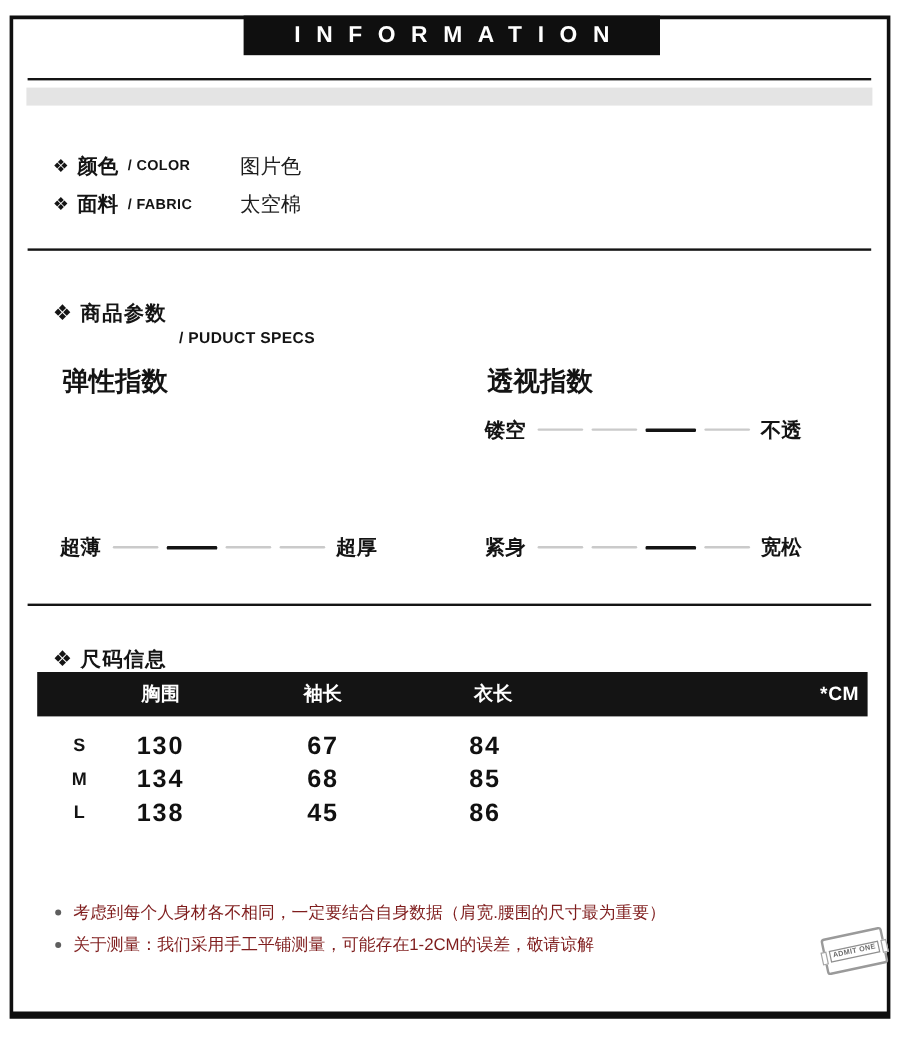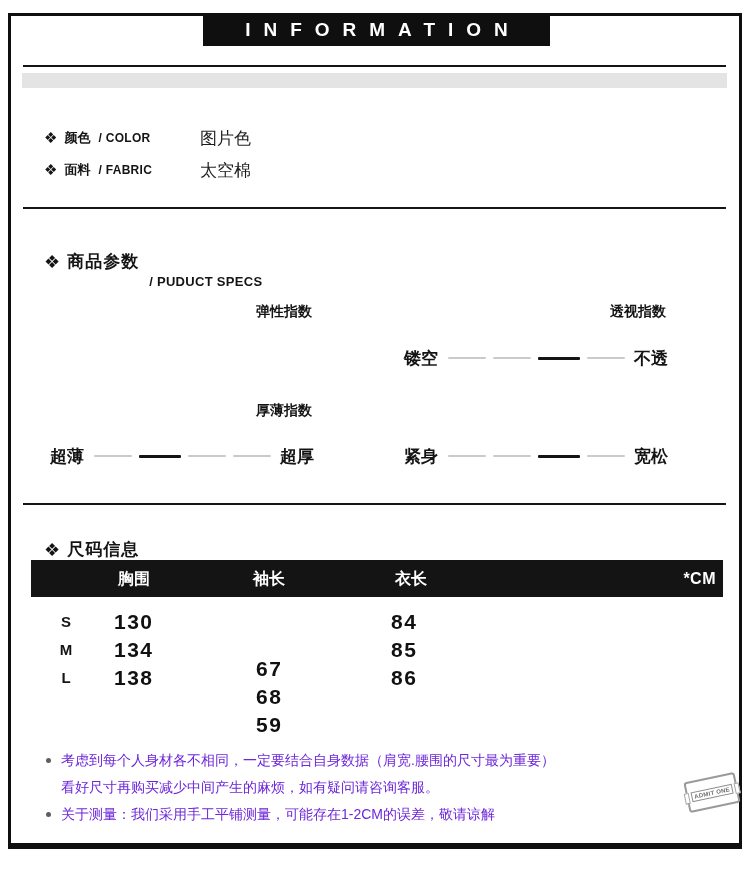--- a/index.html
+++ b/index.html
@@ -30,34 +30,34 @@
   .line-1 { top:65px; }
   .line-2 { top:207px; }
   .line-3 { top:503px; }
   .gray-bar { position:absolute; left:22px; top:73px; width:705px; height:15px; background:#e4e4e4; }
 
   
   .attr-row { position:absolute; left:44px; height:26px; display:flex; align-items:center; width:500px; }
   .attr-row-0 { top:125px; }
   .attr-row-1 { top:157px; }
   .diamond { font-size:15px; font-weight:700; margin-right:7px; color:#141414; }
-  .attr-label { font-size:13px; font-weight:700; }
+  .attr-label { font-size:17px; font-weight:700; }
   .attr-sub { font-size:12px; font-weight:700; margin-left:8px; letter-spacing:0.3px; }
   .attr-value { position:absolute; left:156px; font-size:17px; font-weight:400; color:#1c1c1c; }
 
   
   .section-title { position:absolute; left:44px; display:flex; align-items:center; }
   .section-title .diamond { font-size:18px; }
   .section-title .t { font-size:17px; font-weight:700; letter-spacing:1px; }
   .section-title .s { font-size:13px; font-weight:700; margin-left:10px; letter-spacing:0.3px;margin-top:40px; }
   .specs-title { top:234px; }
   .size-title  { top:522px; }
 
   
-  .scale-title { position:absolute; width:260px; text-align:right; font-size:14px; font-weight:700; }
+  .scale-title { position:absolute; width:260px; text-align:left; font-size:22px; font-weight:700; }
   .scale-row {
     position:absolute; width:264px; height:20px;
     display:flex; align-items:center; justify-content:space-between;
   }
   .scale-end { font-size:17px; font-weight:700; white-space:nowrap; }
   .segs { display:flex; align-items:center; gap:7px; }
   .seg { width:38px; height:2px; background:#cacaca; border-radius:1px; }
   .seg.active { width:42px; height:3px; background:#141414; }
 
   .pos-t1 { left:52px;  top:303px; }
@@ -77,26 +77,26 @@
   .table-header span { position:absolute; top:0; line-height:37px; font-size:16px; font-weight:700; }
   .th-1 { left:87px; }
   .th-2 { left:222px; }
   .th-3 { left:364px;text-align:center; }
   .th-unit { right:7px; font-size:15px; letter-spacing:0.5px; }
 
   .size-row { position:absolute; left:0; width:750px; height:28px; }
   .size-row .sz { position:absolute; left:56px; width:20px; text-align:center; font-size:15px; font-weight:700; line-height:28px; }
   .size-row .v  { position:absolute; font-size:21px; font-weight:700; letter-spacing:1.5px; line-height:28px; color:#111; }
   .size-row .v1 { left:114px; }
-  .size-row .v2 { left:256px;margin-top:47px; }
+  .size-row .v2 { left:256px; }
   .size-row .v3 { left:391px; }
   .row-0 { top:608px; } .row-1 { top:636px; } .row-2 { top:664px; }
 
   
-  .notes { position:absolute; left:45px; top:747px; width:585px; color:#6d28d9; font-size:14px; line-height:27px; }
+  .notes { position:absolute; left:45px; top:747px; width:585px; color:#7f1d1d; font-size:14px; line-height:27px; }
   .note { position:relative; padding-left:16px; }
   .note::before { content:""; position:absolute; left:1px; top:11px; width:5px; height:5px; border-radius:50%; background:#5e5e5e; }
   .note-line { white-space:nowrap; }
 
   
   .stamp {
     position:absolute; left:686px; top:777px; width:52px; height:31px;
     border:2px solid #9a9a9a; border-radius:3px; background:#fff;
     transform:rotate(-12deg);
     display:flex; align-items:center; justify-content:center; box-sizing:border-box;
@@ -141,21 +141,20 @@
   <div class="thin-line line-2"></div>
 
   <div class="section-title specs-title">
     <span class="diamond">❖</span>
     <span class="t">商品参数</span>
     <span class="s">/ PUDUCT SPECS</span>
   </div>
 
   <div class="scale-title pos-t1">弹性指数</div>
   <div class="scale-title pos-t2">透视指数</div>
-  <div class="scale-title pos-t3">厚薄指数</div>
 
   <div class="scale-row pos-s2">
     <span class="scale-end">镂空</span>
     <span class="segs">
       <span class="seg"></span>
         <span class="seg"></span>
         <span class="seg active"></span>
         <span class="seg"></span>
     </span>
     <span class="scale-end">不透</span>
@@ -204,28 +203,27 @@
   </div>
   <div class="size-row row-1">
     <span class="sz">M</span>
     <span class="v v1">134</span>
     <span class="v v2">68</span>
     <span class="v v3">85</span>
   </div>
   <div class="size-row row-2">
     <span class="sz">L</span>
     <span class="v v1">138</span>
-    <span class="v v2">59</span>
+    <span class="v v2">45</span>
     <span class="v v3">86</span>
   </div>
 
   <div class="notes">
     <div class="note">
       <div class="note-line">考虑到每个人身材各不相同，一定要结合自身数据（肩宽.腰围的尺寸最为重要）</div>
-      <div class="note-line">看好尺寸再购买减少中间产生的麻烦，如有疑问请咨询客服。</div>
     </div>
     <div class="note">
       <div class="note-line">关于测量：我们采用手工平铺测量，可能存在1-2CM的误差，敬请谅解</div>
     </div>
   </div>
 
   <div class="stamp">
     <span class="stamp-inner">ADMIT ONE</span>
   </div>
 

